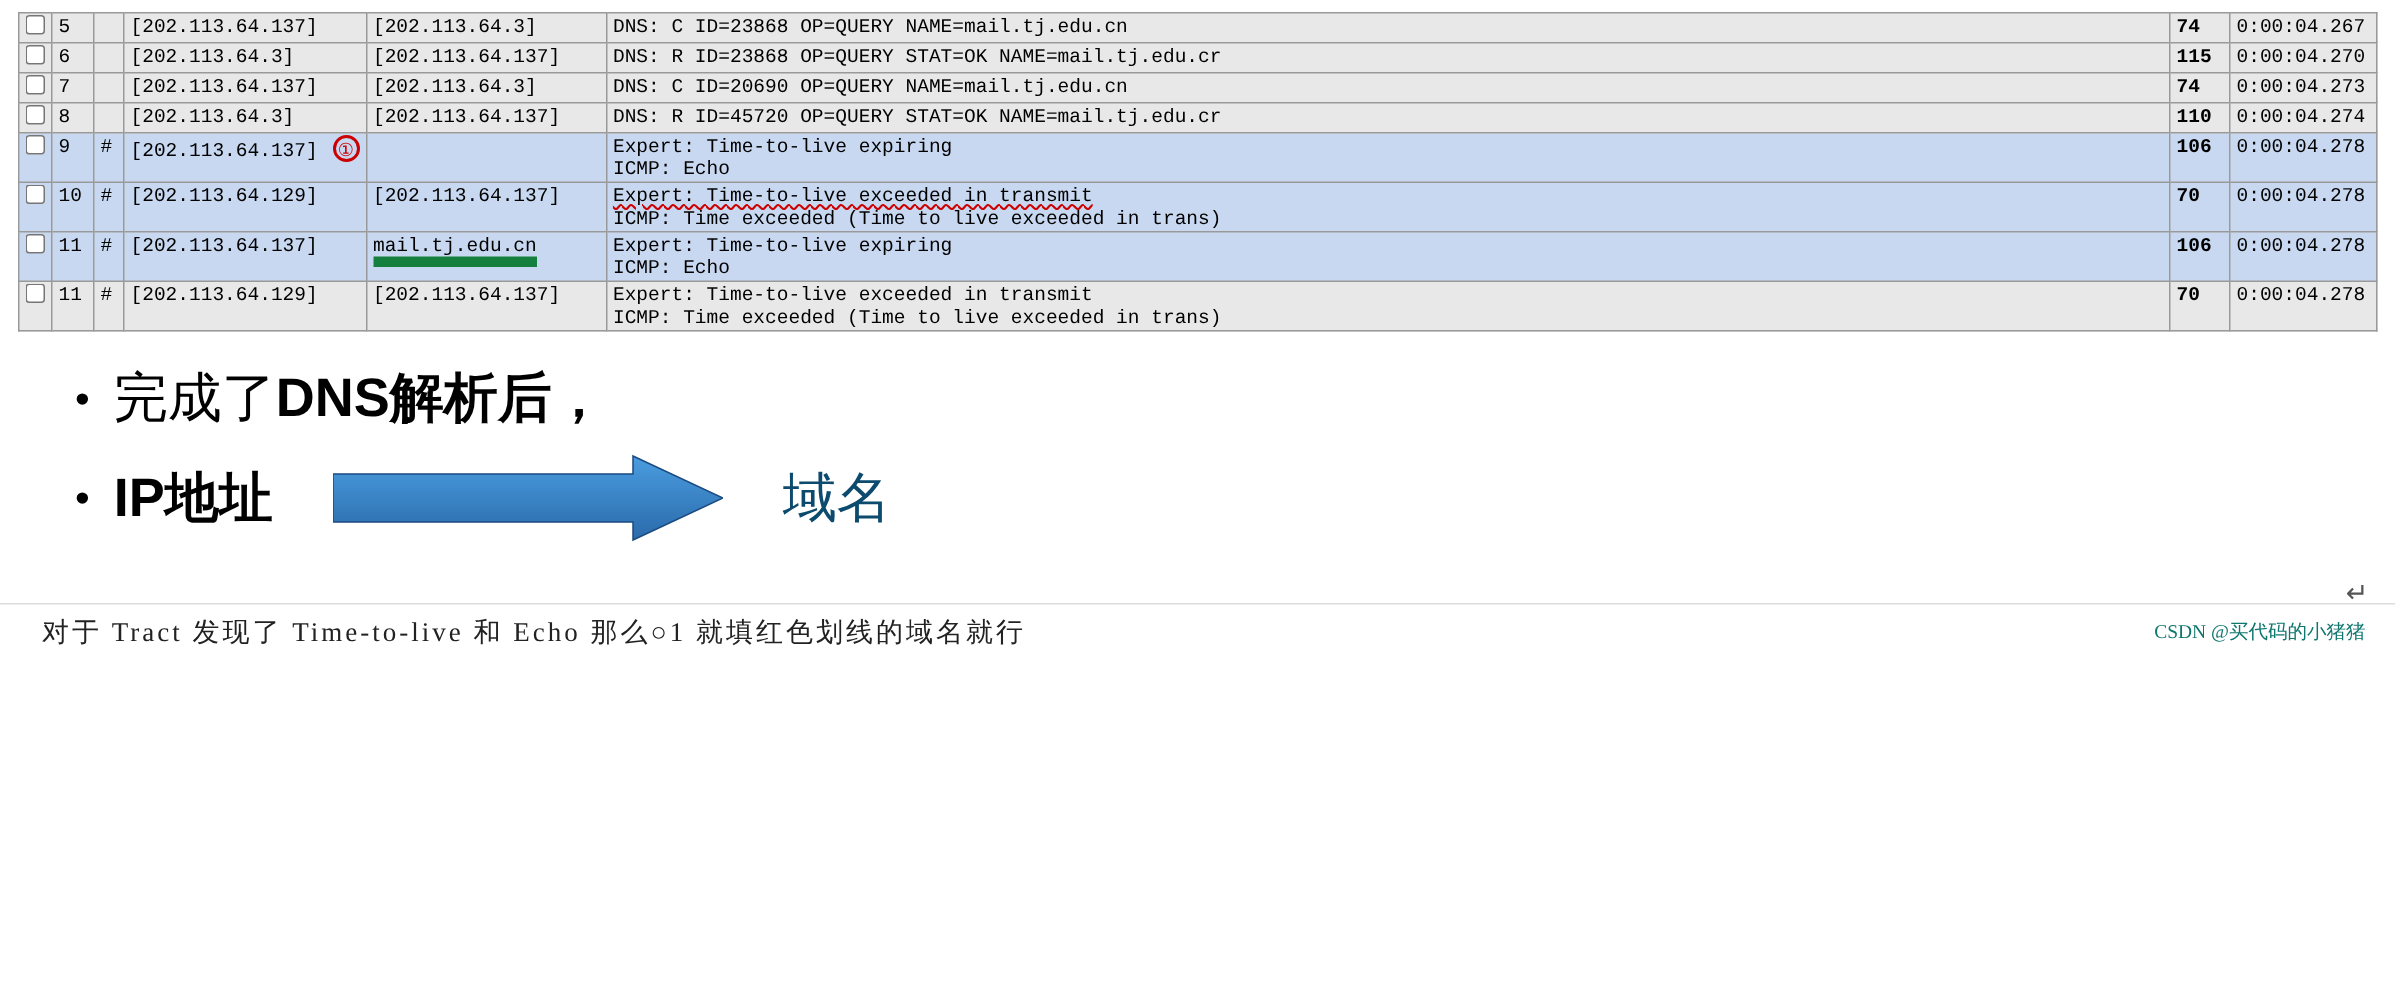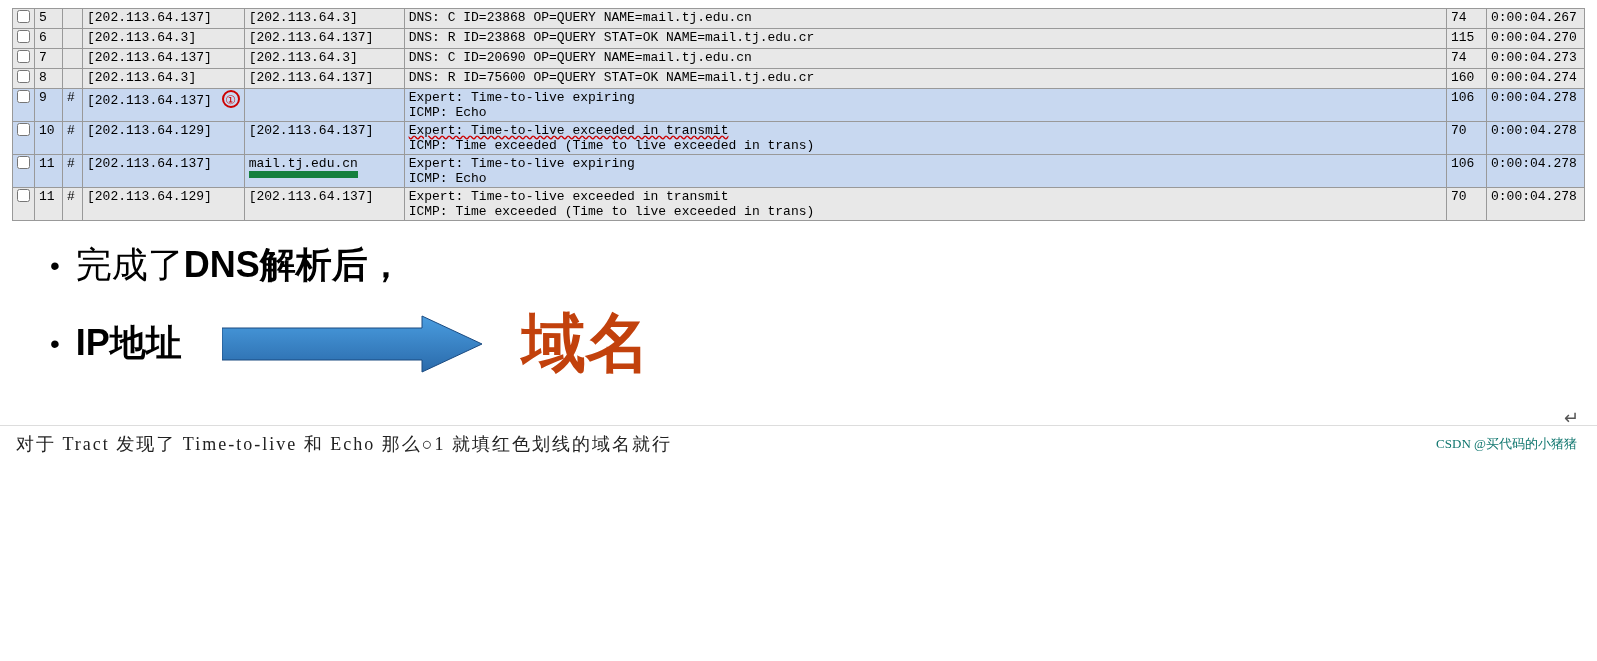--- a/index.html
+++ b/index.html
@@ -28,21 +28,21 @@
       padding: 1px 4px;
       white-space: nowrap;
       vertical-align: top;
     }
     .packet-table .col-check { width: 22px; }
     .packet-table .col-num   { width: 28px; }
     .packet-table .col-mark  { width: 20px; }
     .packet-table .col-src   { width: 160px; }
     .packet-table .col-dst   { width: 160px; }
     .packet-table .col-info  { width: auto; }
-    .packet-table .col-len   { width: 40px; }
+    .packet-table .col-len   { width: 40px; font-weight: bold; }
     .packet-table .col-time  { width: 98px; }
 
     tr.row-highlight { background: #c8d8f0; }
     tr.row-plain     { background: #e8e8e8; }
 
     .annotation-circle {
       display: inline-block;
       width: 18px; height: 18px;
       border: 2px solid #cc0000;
       border-radius: 50%;
@@ -79,28 +79,28 @@
     .bullet-text {
       font-size: 36px;
       color: #000;
     }
     .bullet-text .bold { font-weight: bold; margin-top: 13px; }
     .arrow-svg-container {
       display: flex;
       align-items: center;
     }
     .domain-text {
-      font-size: 64px;
-      color: #c2410c;
-      font-weight: bold;
+      font-size: 36px;
+      color: #0c4a6e;
+      font-weight: normal;
     }
 
     
     .bottom-section {
-      padding: 6px 20px 4px 16px;
+      padding: 6px 20px 4px 28px;
       border-top: 1px solid #ddd;
       font-size: 18px;
       color: #222;
       letter-spacing: 2px;
       font-family: 'SimSun', 'STSong', serif;
       display: flex;
       align-items: center;
       justify-content: space-between;
     }
     .bottom-text {
@@ -152,22 +152,22 @@
         <td class="col-len">74</td>
         <td class="col-time">0:00:04.273</td>
       </tr>
 
       <tr class="row-plain">
         <td class="col-check"><input type="checkbox" style="margin: 0px;"></td>
         <td class="col-num">8</td>
         <td class="col-mark"></td>
         <td class="col-src">[202.113.64.3]</td>
         <td class="col-dst">[202.113.64.137]</td>
-        <td class="col-info">DNS: R ID=75600 OP=QUERY STAT=OK NAME=mail.tj.edu.cr</td>
-        <td class="col-len">160</td>
+        <td class="col-info">DNS: R ID=45720 OP=QUERY STAT=OK NAME=mail.tj.edu.cr</td>
+        <td class="col-len">110</td>
         <td class="col-time">0:00:04.274</td>
       </tr>
 
       <tr class="row-highlight">
         <td class="col-check"><input type="checkbox" style="margin: 0px;"></td>
         <td class="col-num">9</td>
         <td class="col-mark">#</td>
         <td class="col-src">[202.113.64.137]
           <span class="annotation-circle">①</span>
         </td>

